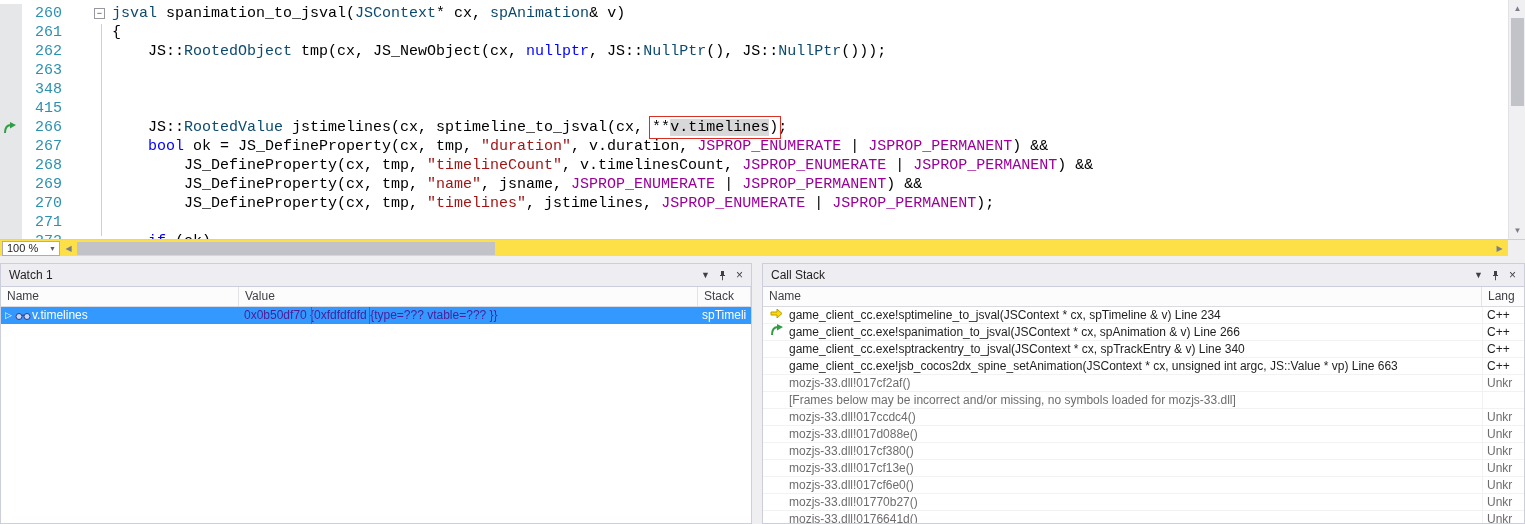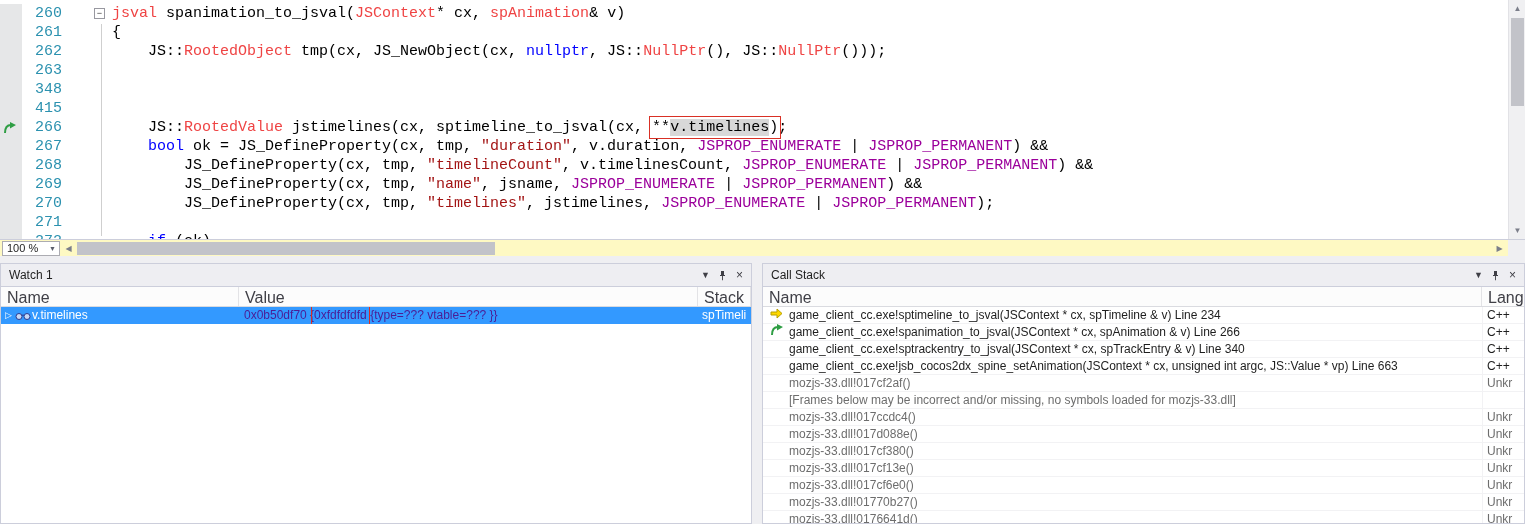--- a/index.html
+++ b/index.html
@@ -15,52 +15,52 @@
   .code-line{display:flex;height:19px;line-height:19px;white-space:pre}
   .gutter{flex:0 0 22px;background:#E6E7E8;position:relative}
   .margin-arrow{position:absolute;left:3px;top:3px}
   .lnum{flex:0 0 44px;text-align:right;color:#2B91AF;padding-right:4px}
   .fold{flex:0 0 46px;position:relative}
   .fold-box{position:absolute;left:28px;top:4px;width:11px;height:11px;border:1px solid #9898A0;
             background:#fff;color:#333;font-size:9px;line-height:9px;text-align:center;font-family:"Liberation Sans",sans-serif}
   .code{white-space:pre}
   .seg.p{color:#000000}
   .seg.k{color:#0000FF}
-  .seg.t{color:#ef4444}
+  .seg.t{color:#0c4a6e}
   .seg.s{color:#A31515}
   .seg.m{color:#9B009B}
   .seg.hl{background:#D8D8D8}
   .seg.redbox{outline:1px solid #D93025;outline-offset:2px}
   .seg.v{color:#4c1d95}
 
   
   .vscroll{position:absolute;left:1508px;top:0;width:17px;height:239px;background:#F0F0F2;border-left:1px solid #E2E2E6}
   .vs-btn{position:absolute;left:0;width:17px;height:17px;text-align:center;font-size:8px;line-height:17px;color:#7B7E8A}
   .vs-up{top:0}.vs-down{top:222px}
   .vs-thumb{position:absolute;left:2px;top:18px;width:13px;height:88px;background:#C2C3C9}
-  .zoombar{position:absolute;left:0;top:239px;width:1525px;height:17px;background:#fef9c3;border-top:1px solid #CCCEDB;display:flex;align-items:center}
+  .zoombar{position:absolute;left:0;top:239px;width:1525px;height:17px;background:#fde047;border-top:1px solid #CCCEDB;display:flex;align-items:center}
   .zoom-combo{display:flex;align-items:center;width:58px;height:15px;margin-left:2px;background:#FFFFFF;border:1px solid #ACACB2;font-size:11px;color:#1E1E1E}
   .zoom-combo .zlabel{flex:1;padding-left:4px}
   .zoom-combo .zarrow{width:13px;font-size:7px;color:#5B5E6B;text-align:center}
   .hs-btn{width:17px;text-align:center;font-size:8px;color:#7B7E8A}
   .hs-track{position:relative;flex:1;height:17px}
   .hs-thumb{position:absolute;left:0;top:2px;width:418px;height:13px;background:#C2C3C9}
   .corner{width:17px;height:17px;background:#EFEFF2}
 
   
   .panel{position:absolute;top:263px;height:261px;background:#FFFFFF;border:1px solid #CCCEDB;overflow:hidden}
   .panel-watch{left:0;width:752px}
   .panel-callstack{left:762px;width:763px}
   .panel-header{height:23px;background:#EEEEF2;border-bottom:1px solid #CCCEDB;display:flex;align-items:center;
                 padding:0 3px 0 8px;font-size:12px;color:#1E1E1E}
   .panel-header .spacer{flex:1}
   .hdr-icon{width:17px;height:17px;display:flex;align-items:center;justify-content:center;color:#3F3F46;font-size:9px}
   .hdr-icon.close{font-size:12px}
 
-  .colhdr{height:20px;display:flex;background:#FCFCFC;border-bottom:1px solid #DADBE0;font-size:16px;color:#3F3F46}
+  .colhdr{height:20px;display:flex;background:#FCFCFC;border-bottom:1px solid #DADBE0;font-size:12px;color:#3F3F46}
   .colhdr .col{border-right:1px solid #E3E3E6;padding:2px 0 0 6px;overflow:hidden}
   .col-name{flex:0 0 238px}
   .col-value{flex:0 0 459px}
   .col-type{flex:1}
 
   .watch-row{height:17px;display:flex;background:#3399FF;color:#fff;font-size:12px;line-height:17px}
   .watch-row .w-name{flex:0 0 238px;display:flex;align-items:center;overflow:hidden}
   .watch-row .w-value{flex:0 0 459px;overflow:hidden;white-space:nowrap;padding-left:5px}
   .watch-row .w-type{flex:1;overflow:hidden;white-space:nowrap;padding-left:4px}
   .expander{width:13px;text-align:center;font-size:9px;color:#fff;padding-left:2px}

